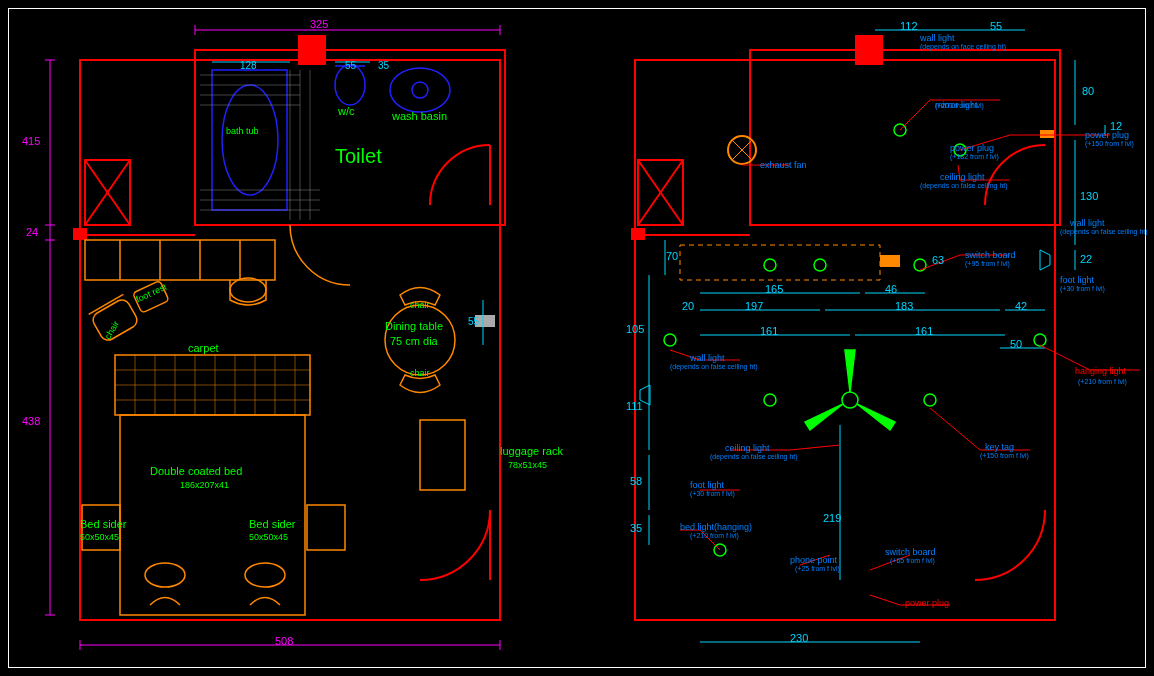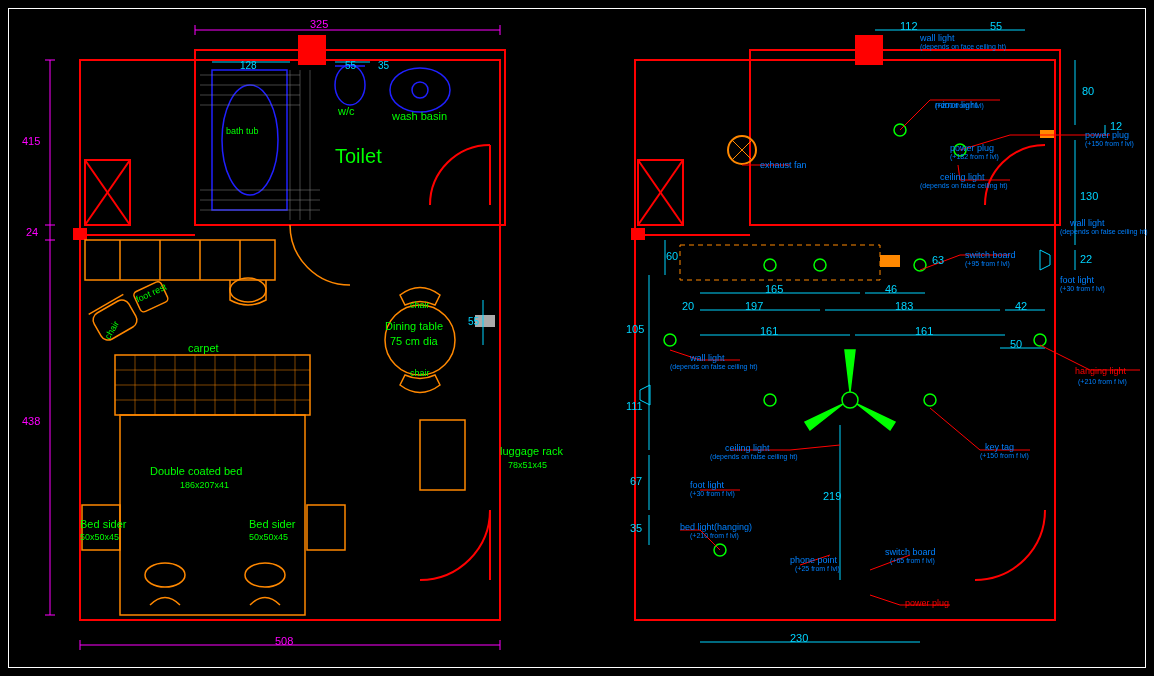--- a/index.html
+++ b/index.html
@@ -261,35 +261,35 @@
       <line x1="700" y1="360" x2="740" y2="360"></line>
   </g>
 </svg>
 
 <div class="txt txt-cyan" style="left:900px;top:20px">112</div>
 <div class="txt txt-cyan" style="left:990px;top:20px">55</div>
 <div class="txt txt-cyan" style="left:1082px;top:85px">80</div>
 <div class="txt txt-cyan" style="left:1110px;top:120px">12</div>
 <div class="txt txt-cyan" style="left:1080px;top:190px">130</div>
 <div class="txt txt-cyan" style="left:1080px;top:253px">22</div>
-<div class="txt txt-cyan" style="left:666px;top:250px">60</div>
+<div class="txt txt-cyan" style="left:666px;top:250px">70</div>
 <div class="txt txt-cyan" style="left:626px;top:323px">105</div>
 <div class="txt txt-cyan" style="left:626px;top:400px">111</div>
-<div class="txt txt-cyan" style="left:630px;top:475px">67</div>
+<div class="txt txt-cyan" style="left:630px;top:475px">58</div>
 <div class="txt txt-cyan" style="left:630px;top:522px">35</div>
 <div class="txt txt-cyan" style="left:765px;top:283px">165</div>
 <div class="txt txt-cyan" style="left:885px;top:283px">46</div>
 <div class="txt txt-cyan" style="left:745px;top:300px">197</div>
 <div class="txt txt-cyan" style="left:895px;top:300px">183</div>
 <div class="txt txt-cyan" style="left:1015px;top:300px">42</div>
 <div class="txt txt-cyan" style="left:760px;top:325px">161</div>
 <div class="txt txt-cyan" style="left:915px;top:325px">161</div>
 <div class="txt txt-cyan" style="left:1010px;top:338px">50</div>
 <div class="txt txt-cyan" style="left:682px;top:300px">20</div>
-<div class="txt txt-cyan" style="left:823px;top:490px">219</div>
+<div class="txt txt-cyan" style="left:823px;top:512px">219</div>
 <div class="txt txt-cyan" style="left:790px;top:632px">230</div>
 <div class="txt txt-cyan" style="left:932px;top:254px">63</div>
 
 <div class="txt txt-blue txt-sm" style="left:920px;top:33px">wall light</div>
 <div class="txt txt-blue" style="left:920px;top:43px;font-size:7px">(depends on face ceiling ht)</div>
 <div class="txt txt-blue txt-sm" style="left:935px;top:100px">mirror light</div>
 <div class="txt txt-blue" style="left:935px;top:102px;font-size:7px">(+200 from f lvl)</div>
 <div class="txt txt-blue txt-sm" style="left:760px;top:160px">exhaust fan</div>
 <div class="txt txt-blue txt-sm" style="left:950px;top:143px">power plug</div>
 <div class="txt txt-blue" style="left:950px;top:153px;font-size:7px">(+182 from f lvl)</div>

